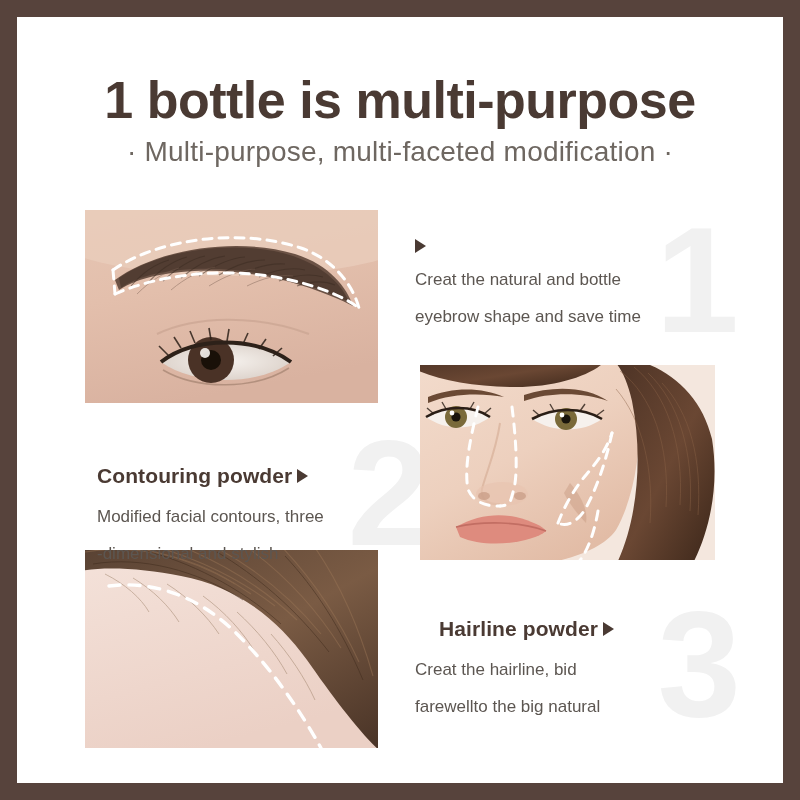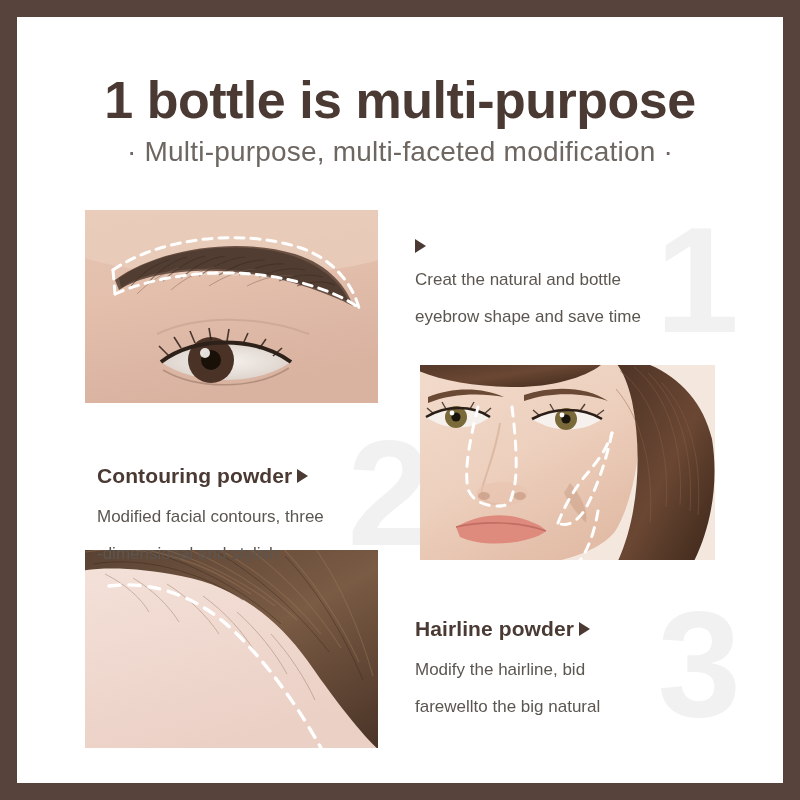--- a/index.html
+++ b/index.html
@@ -291,22 +291,22 @@
 
           <g fill="none" stroke="#FFFFFF" stroke-width="3.4" stroke-linecap="round" stroke-dasharray="11 9">
             <path d="M24 36 C 70 30, 116 48, 152 84 C 188 120, 216 162, 236 198"></path>
           </g>
         </g>
       </svg>
     </div>
 
     <div class="block" style="left:398px;top:580px;width:330px;height:130px;">
       <div class="wm" style="right:4px;top:-8px;">3</div>
-      <div class="bhead" style="top:20px;">
+      <div class="bhead" style="top:20px;margin-left:24px;">
         <span>Hairline powder</span>
         <span class="tri"></span>
       </div>
-      <div class="bline" style="top:40px;">Modify the hairline, bid</div>
+      <div class="bline" style="top:40px;">Creat the hairline, bid</div>
       <div class="bline" style="top:58px;">farewellto the big natural</div>
     </div>
 
   </div>
 </div>
 
 </body></html>

